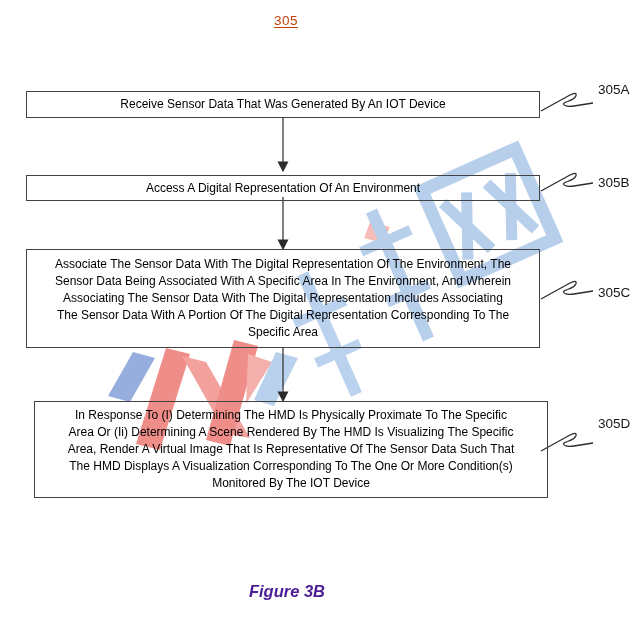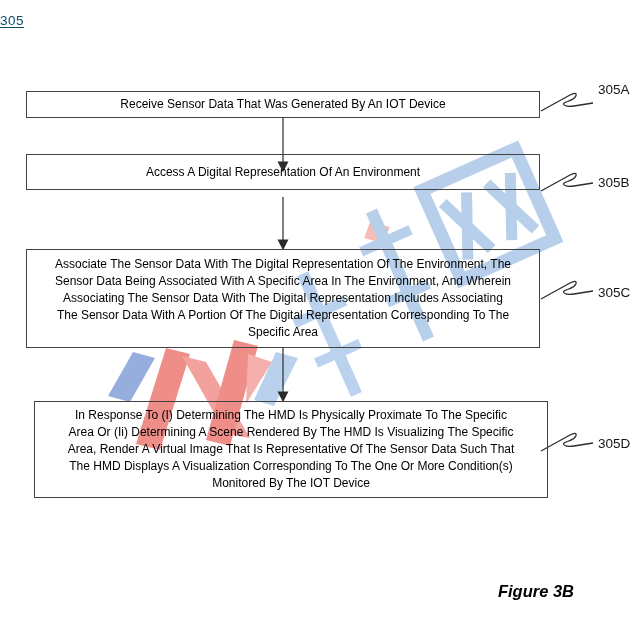--- a/index.html
+++ b/index.html
@@ -2,42 +2,42 @@
 <html><head>
 <meta charset="utf-8">
 <style>
   html,body{margin:0;padding:0;background:#ffffff;}
   .page{
     position:relative;width:643px;height:617px;background:#ffffff;
     font-family:"Liberation Sans",sans-serif;color:#1c1c1c;overflow:hidden;
   }
   .layer{position:absolute;left:0;top:0;pointer-events:none;}
   .figure-ref{
-    position:absolute;top:13px;left:0;width:572px;text-align:left;
+    position:absolute;top:13px;left:0;width:572px;text-align:center;
     font-size:13.5px;letter-spacing:.5px;text-decoration:underline;
-    text-underline-offset:2px;color:#0c4a6e;
+    text-underline-offset:2px;color:#c2410c;
   }
   .flow-box{
     position:absolute;left:26px;width:514px;box-sizing:border-box;
     border:1px solid #424242;background:transparent;
     display:flex;align-items:center;justify-content:center;
     text-align:center;font-size:12px;line-height:17px;color:#000000;
     z-index:3;
   }
   .box-a{top:91px;height:27px;}
-  .box-b{top:154px;height:36px;}
+  .box-b{top:175px;height:26px;}
   .box-c{top:249px;height:99px;padding:0 26px;}
   .box-d{top:401px;height:97px;padding:0 28px;margin-left:8px;}
   .ref-label{
     position:absolute;left:598px;font-size:13.5px;color:#161616;z-index:3;
   }
-  .ref-a{top:82px;} .ref-b{top:175px;} .ref-c{top:285px;} .ref-d{top:436px;}
+  .ref-a{top:82px;} .ref-b{top:175px;} .ref-c{top:285px;} .ref-d{top:416px;}
   .caption{
-    position:absolute;top:582px;left:0;width:574px;text-align:right;
-    font-size:16.5px;font-weight:bold;font-style:italic;color:#000000;
+    position:absolute;top:582px;left:0;width:574px;text-align:center;
+    font-size:16.5px;font-weight:bold;font-style:italic;color:#4c1d95;
   }
 </style>
 </head>
 <body>
 
 <div class="page">
 
   <svg class="layer" width="643" height="617" viewBox="0 0 643 617" aria-hidden="true">
 
     <g>

